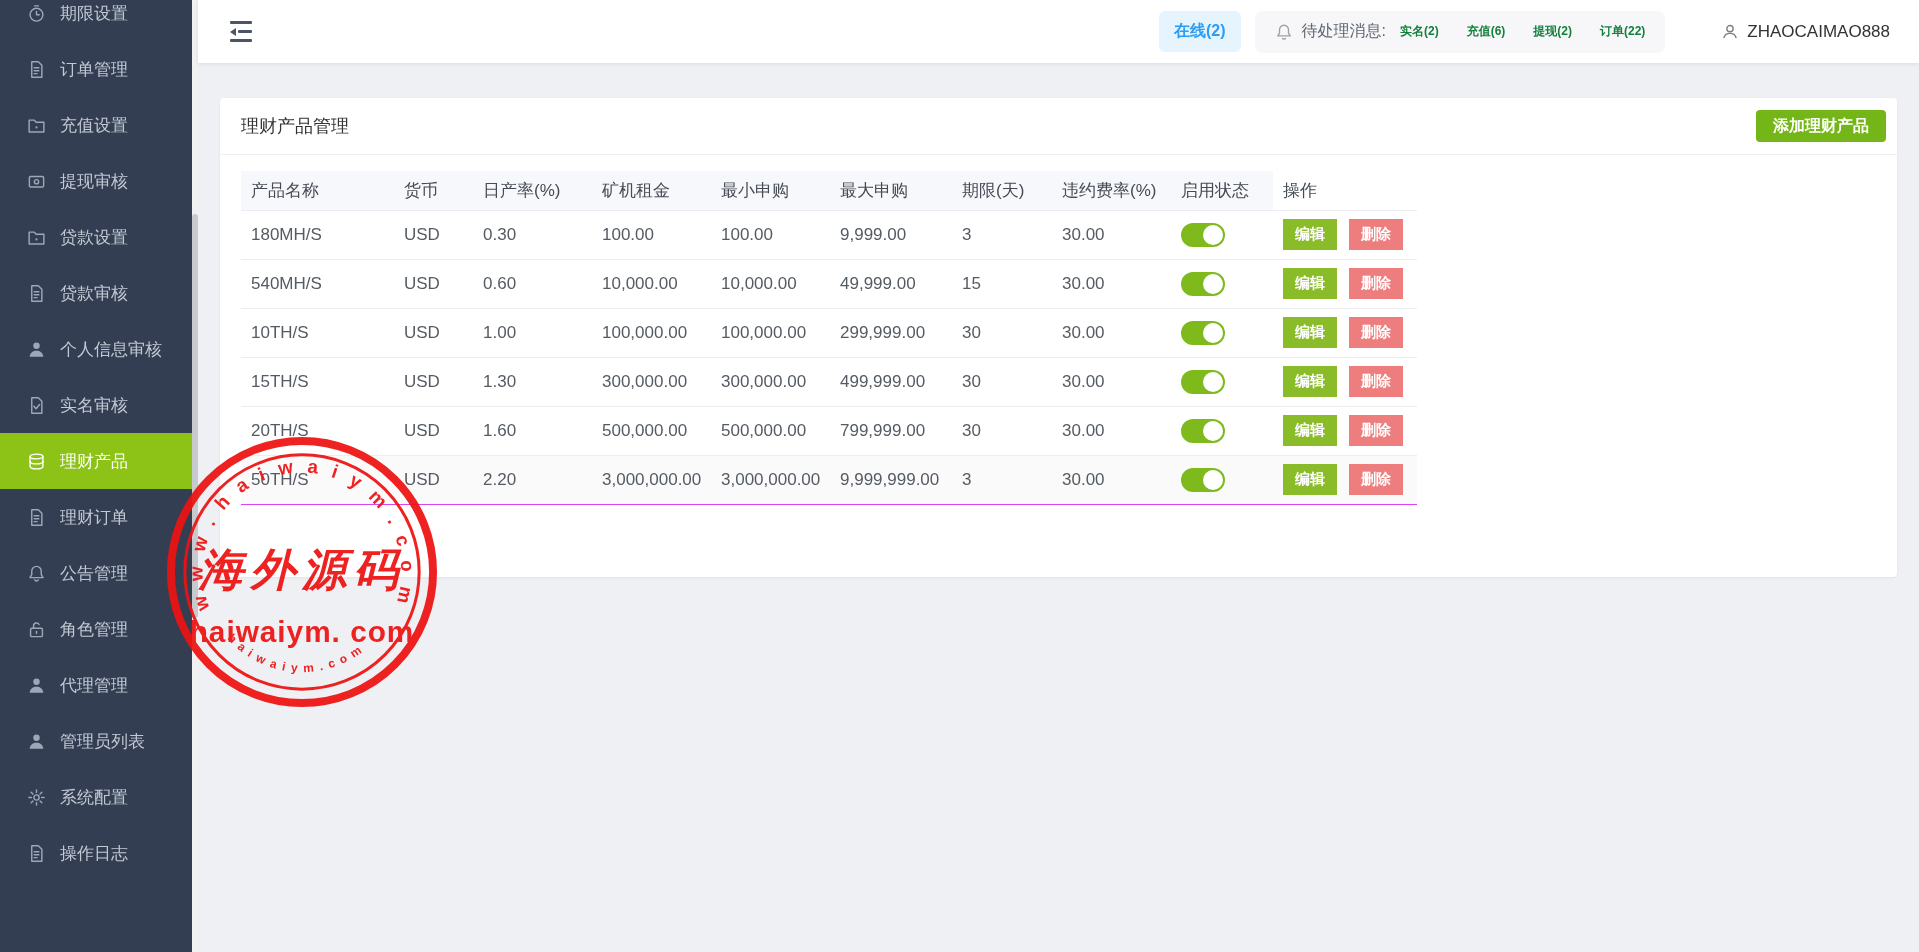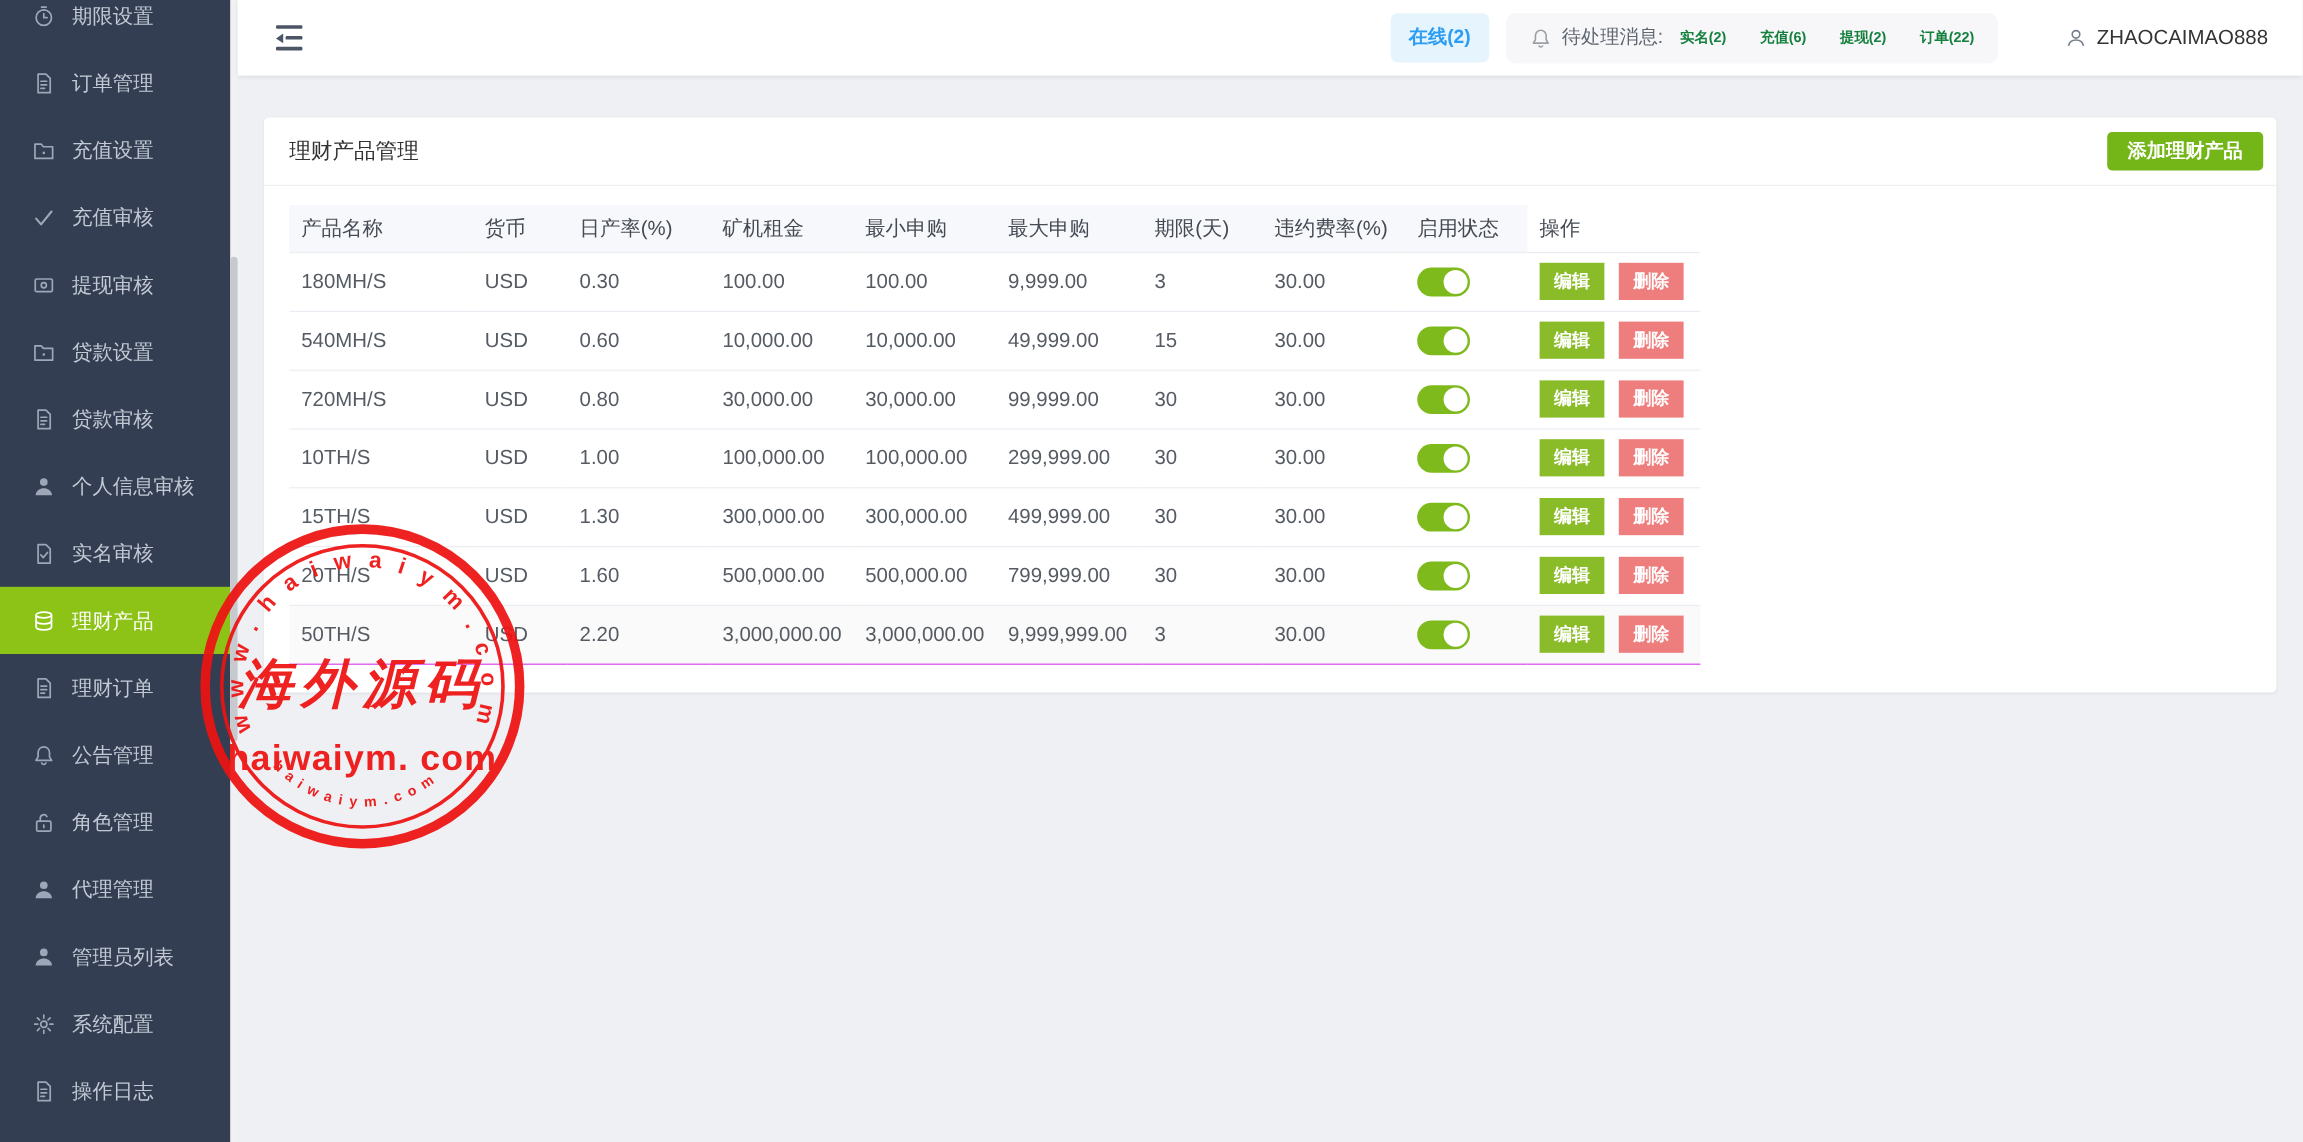--- a/index.html
+++ b/index.html
@@ -107,28 +107,20 @@
           <span>订单管理</span>
         </div>
         <div class="side-item">
           <span class="s-icon">
             <svg viewBox="0 0 16 16" fill="none" stroke="currentColor" stroke-width="1.2" stroke-linecap="round" stroke-linejoin="round">
               <path d="M1.8 3.5h4.4l1.5 1.8h6.5v8.2H1.8z"></path>
               <circle cx="8" cy="9.6" r=".9" fill="currentColor" stroke="none"></circle>
             </svg>
           </span>
           <span>充值设置</span>
-        </div>
-        <div class="side-item">
-          <span class="s-icon">
-            <svg viewBox="0 0 16 16" fill="none" stroke="currentColor" stroke-width="1.2" stroke-linecap="round" stroke-linejoin="round">
-              <path d="M2.6 8.6l3.5 4L13.4 3.6" stroke-width="1.5"></path>
-            </svg>
-          </span>
-          <span>充值审核</span>
         </div>
         <div class="side-item">
           <span class="s-icon">
             <svg viewBox="0 0 16 16" fill="none" stroke="currentColor" stroke-width="1.2" stroke-linecap="round" stroke-linejoin="round">
               <rect x="2" y="3.8" width="12" height="8.8" rx="1"></rect>
               <circle cx="8" cy="8.2" r="1.8"></circle>
             </svg>
           </span>
           <span>提现审核</span>
         </div>
@@ -345,32 +337,20 @@
                   <td>0.60</td>
                   <td>10,000.00</td>
                   <td>10,000.00</td>
                   <td>49,999.00</td>
                   <td>15</td>
                   <td>30.00</td>
                   <td><span class="toggle"><span class="knob"></span></span></td>
                   <td><button class="row-btn btn-edit">编辑</button><button class="row-btn btn-del">删除</button></td>
                 </tr>
                 <tr>
-                  <td>720MH/S</td>
-                  <td>USD</td>
-                  <td>0.80</td>
-                  <td>30,000.00</td>
-                  <td>30,000.00</td>
-                  <td>99,999.00</td>
-                  <td>30</td>
-                  <td>30.00</td>
-                  <td><span class="toggle"><span class="knob"></span></span></td>
-                  <td><button class="row-btn btn-edit">编辑</button><button class="row-btn btn-del">删除</button></td>
-                </tr>
-                <tr>
                   <td>10TH/S</td>
                   <td>USD</td>
                   <td>1.00</td>
                   <td>100,000.00</td>
                   <td>100,000.00</td>
                   <td>299,999.00</td>
                   <td>30</td>
                   <td>30.00</td>
                   <td><span class="toggle"><span class="knob"></span></span></td>
                   <td><button class="row-btn btn-edit">编辑</button><button class="row-btn btn-del">删除</button></td>

